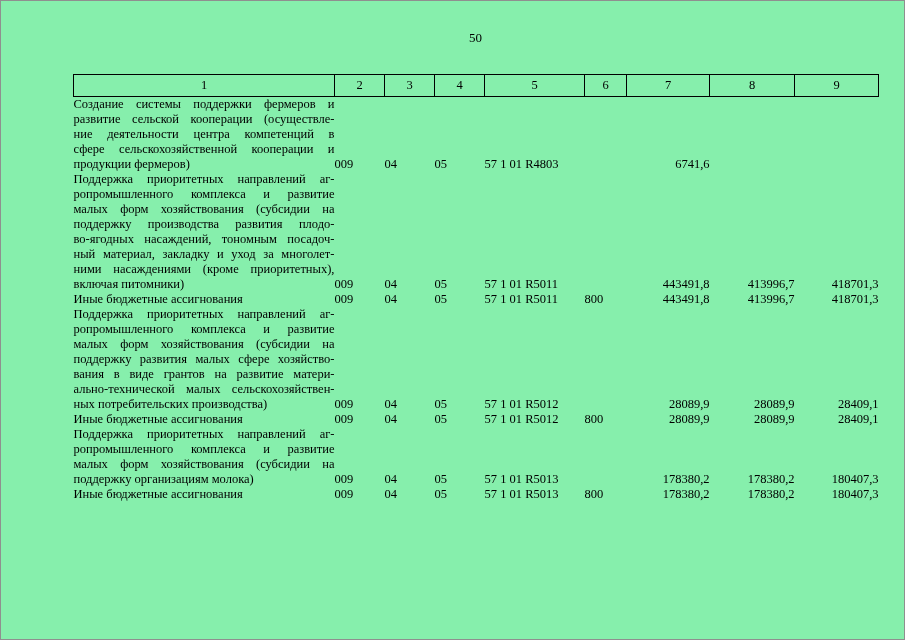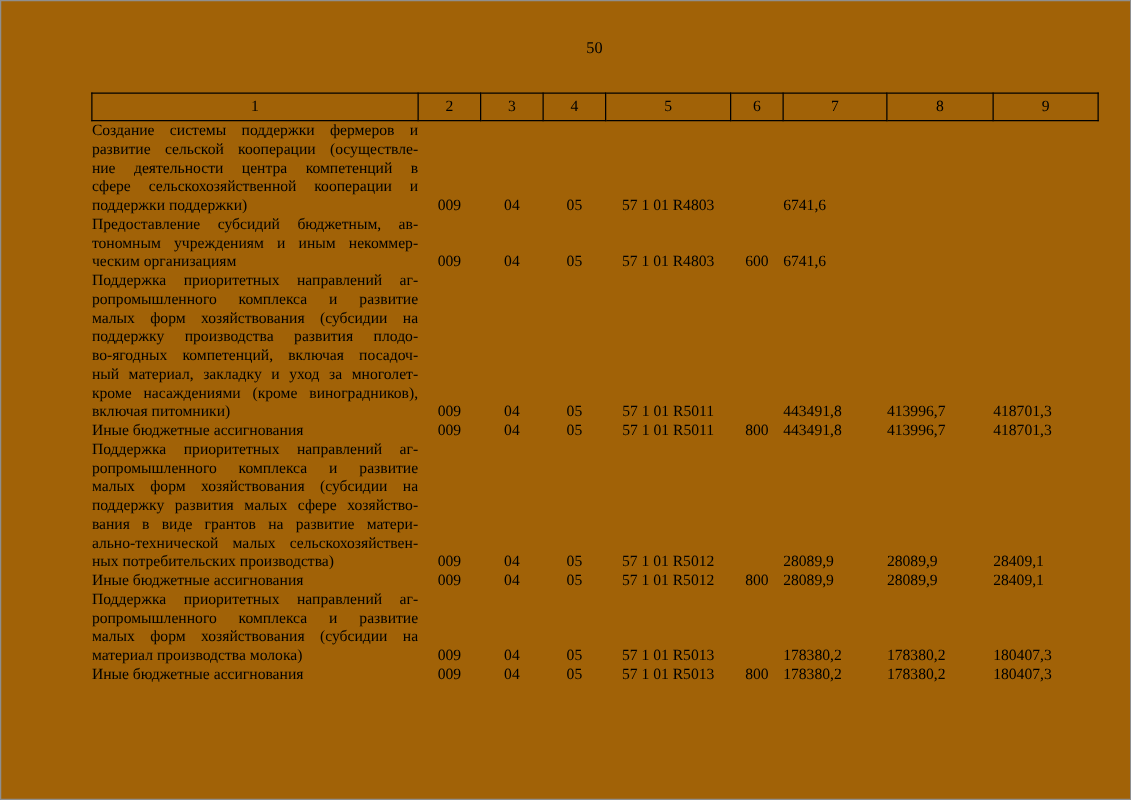--- a/index.html
+++ b/index.html
@@ -1,21 +1,21 @@
 <!DOCTYPE html>
 <html><head>
 <meta charset="utf-8">
 <style>
   * { margin: 0; padding: 0; box-sizing: border-box; }
   html, body { background: #ffffff; }
   .page {
     position: relative;
     width: 905px;
     height: 640px;
-    background: #a16207;
+    background: #86efac;
     border: 1px solid #8f8f8f;
     font-family: "Liberation Serif", serif;
     color: #000000;
     overflow: hidden;
   }
   .pageno {
     position: absolute;
     top: 29px;
     left: 72px;
     width: 805px;
@@ -50,22 +50,22 @@
     vertical-align: middle;
     font-size: 12.5px;
   }
   tr.body-row td {
     padding: 0;
     vertical-align: bottom;
   }
   td.name-cell { padding-left: 7px; }
   td.name-cell .jl { text-align: justify; text-align-last: justify; }
   td.name-cell .ll { text-align: left; }
-  td.c-center { text-align: center; }
-  td.c-right { text-align: left; padding-right: 5px; }
+  td.c-center { }
+  td.c-right { text-align: right; padding-right: 5px; }
 </style>
 </head>
 <body>
 
 <div class="page">
   <div class="pageno">50</div>
 
   <table class="budget">
     <colgroup>
       <col class="c1">
@@ -90,55 +90,40 @@
           <td>8</td>
           <td>9</td>
         </tr>
 
     <tr class="body-row">
           <td class="name-cell">
             <div class="jl">Создание системы поддержки фермеров и</div>
             <div class="jl">развитие сельской кооперации (осуществле-</div>
             <div class="jl">ние деятельности центра компетенций в</div>
             <div class="jl">сфере сельскохозяйственной кооперации и</div>
-            <div class="ll">поддержки поддержки)</div>
+            <div class="ll">продукции фермеров)</div>
           </td>
           <td class="c-center">009</td>
           <td class="c-center">04</td>
           <td class="c-center">05</td>
           <td class="c-center">57 1 01 R4803</td>
           <td class="c-center"></td>
-          <td class="c-right">6741,6</td>
-          <td class="c-right"></td>
-          <td class="c-right"></td>
-        </tr>
-        <tr class="body-row">
-          <td class="name-cell">
-            <div class="jl">Предоставление субсидий бюджетным, ав-</div>
-            <div class="jl">тономным учреждениям и иным некоммер-</div>
-            <div class="ll">ческим организациям</div>
-          </td>
-          <td class="c-center">009</td>
-          <td class="c-center">04</td>
-          <td class="c-center">05</td>
-          <td class="c-center">57 1 01 R4803</td>
-          <td class="c-center">600</td>
           <td class="c-right">6741,6</td>
           <td class="c-right"></td>
           <td class="c-right"></td>
         </tr>
         <tr class="body-row">
           <td class="name-cell">
             <div class="jl">Поддержка приоритетных направлений аг-</div>
             <div class="jl">ропромышленного комплекса и развитие</div>
             <div class="jl">малых форм хозяйствования (субсидии на</div>
             <div class="jl">поддержку производства развития плодо-</div>
-            <div class="jl">во-ягодных компетенций, включая посадоч-</div>
+            <div class="jl">во-ягодных насаждений, тономным посадоч-</div>
             <div class="jl">ный материал, закладку и уход за многолет-</div>
-            <div class="jl">кроме насаждениями (кроме виноградников),</div>
+            <div class="jl">ними насаждениями (кроме приоритетных),</div>
             <div class="ll">включая питомники)</div>
           </td>
           <td class="c-center">009</td>
           <td class="c-center">04</td>
           <td class="c-center">05</td>
           <td class="c-center">57 1 01 R5011</td>
           <td class="c-center"></td>
           <td class="c-right">443491,8</td>
           <td class="c-right">413996,7</td>
           <td class="c-right">418701,3</td>
@@ -186,21 +171,21 @@
           <td class="c-center">800</td>
           <td class="c-right">28089,9</td>
           <td class="c-right">28089,9</td>
           <td class="c-right">28409,1</td>
         </tr>
         <tr class="body-row">
           <td class="name-cell">
             <div class="jl">Поддержка приоритетных направлений аг-</div>
             <div class="jl">ропромышленного комплекса и развитие</div>
             <div class="jl">малых форм хозяйствования (субсидии на</div>
-            <div class="ll">материал производства молока)</div>
+            <div class="ll">поддержку организациям молока)</div>
           </td>
           <td class="c-center">009</td>
           <td class="c-center">04</td>
           <td class="c-center">05</td>
           <td class="c-center">57 1 01 R5013</td>
           <td class="c-center"></td>
           <td class="c-right">178380,2</td>
           <td class="c-right">178380,2</td>
           <td class="c-right">180407,3</td>
         </tr>

